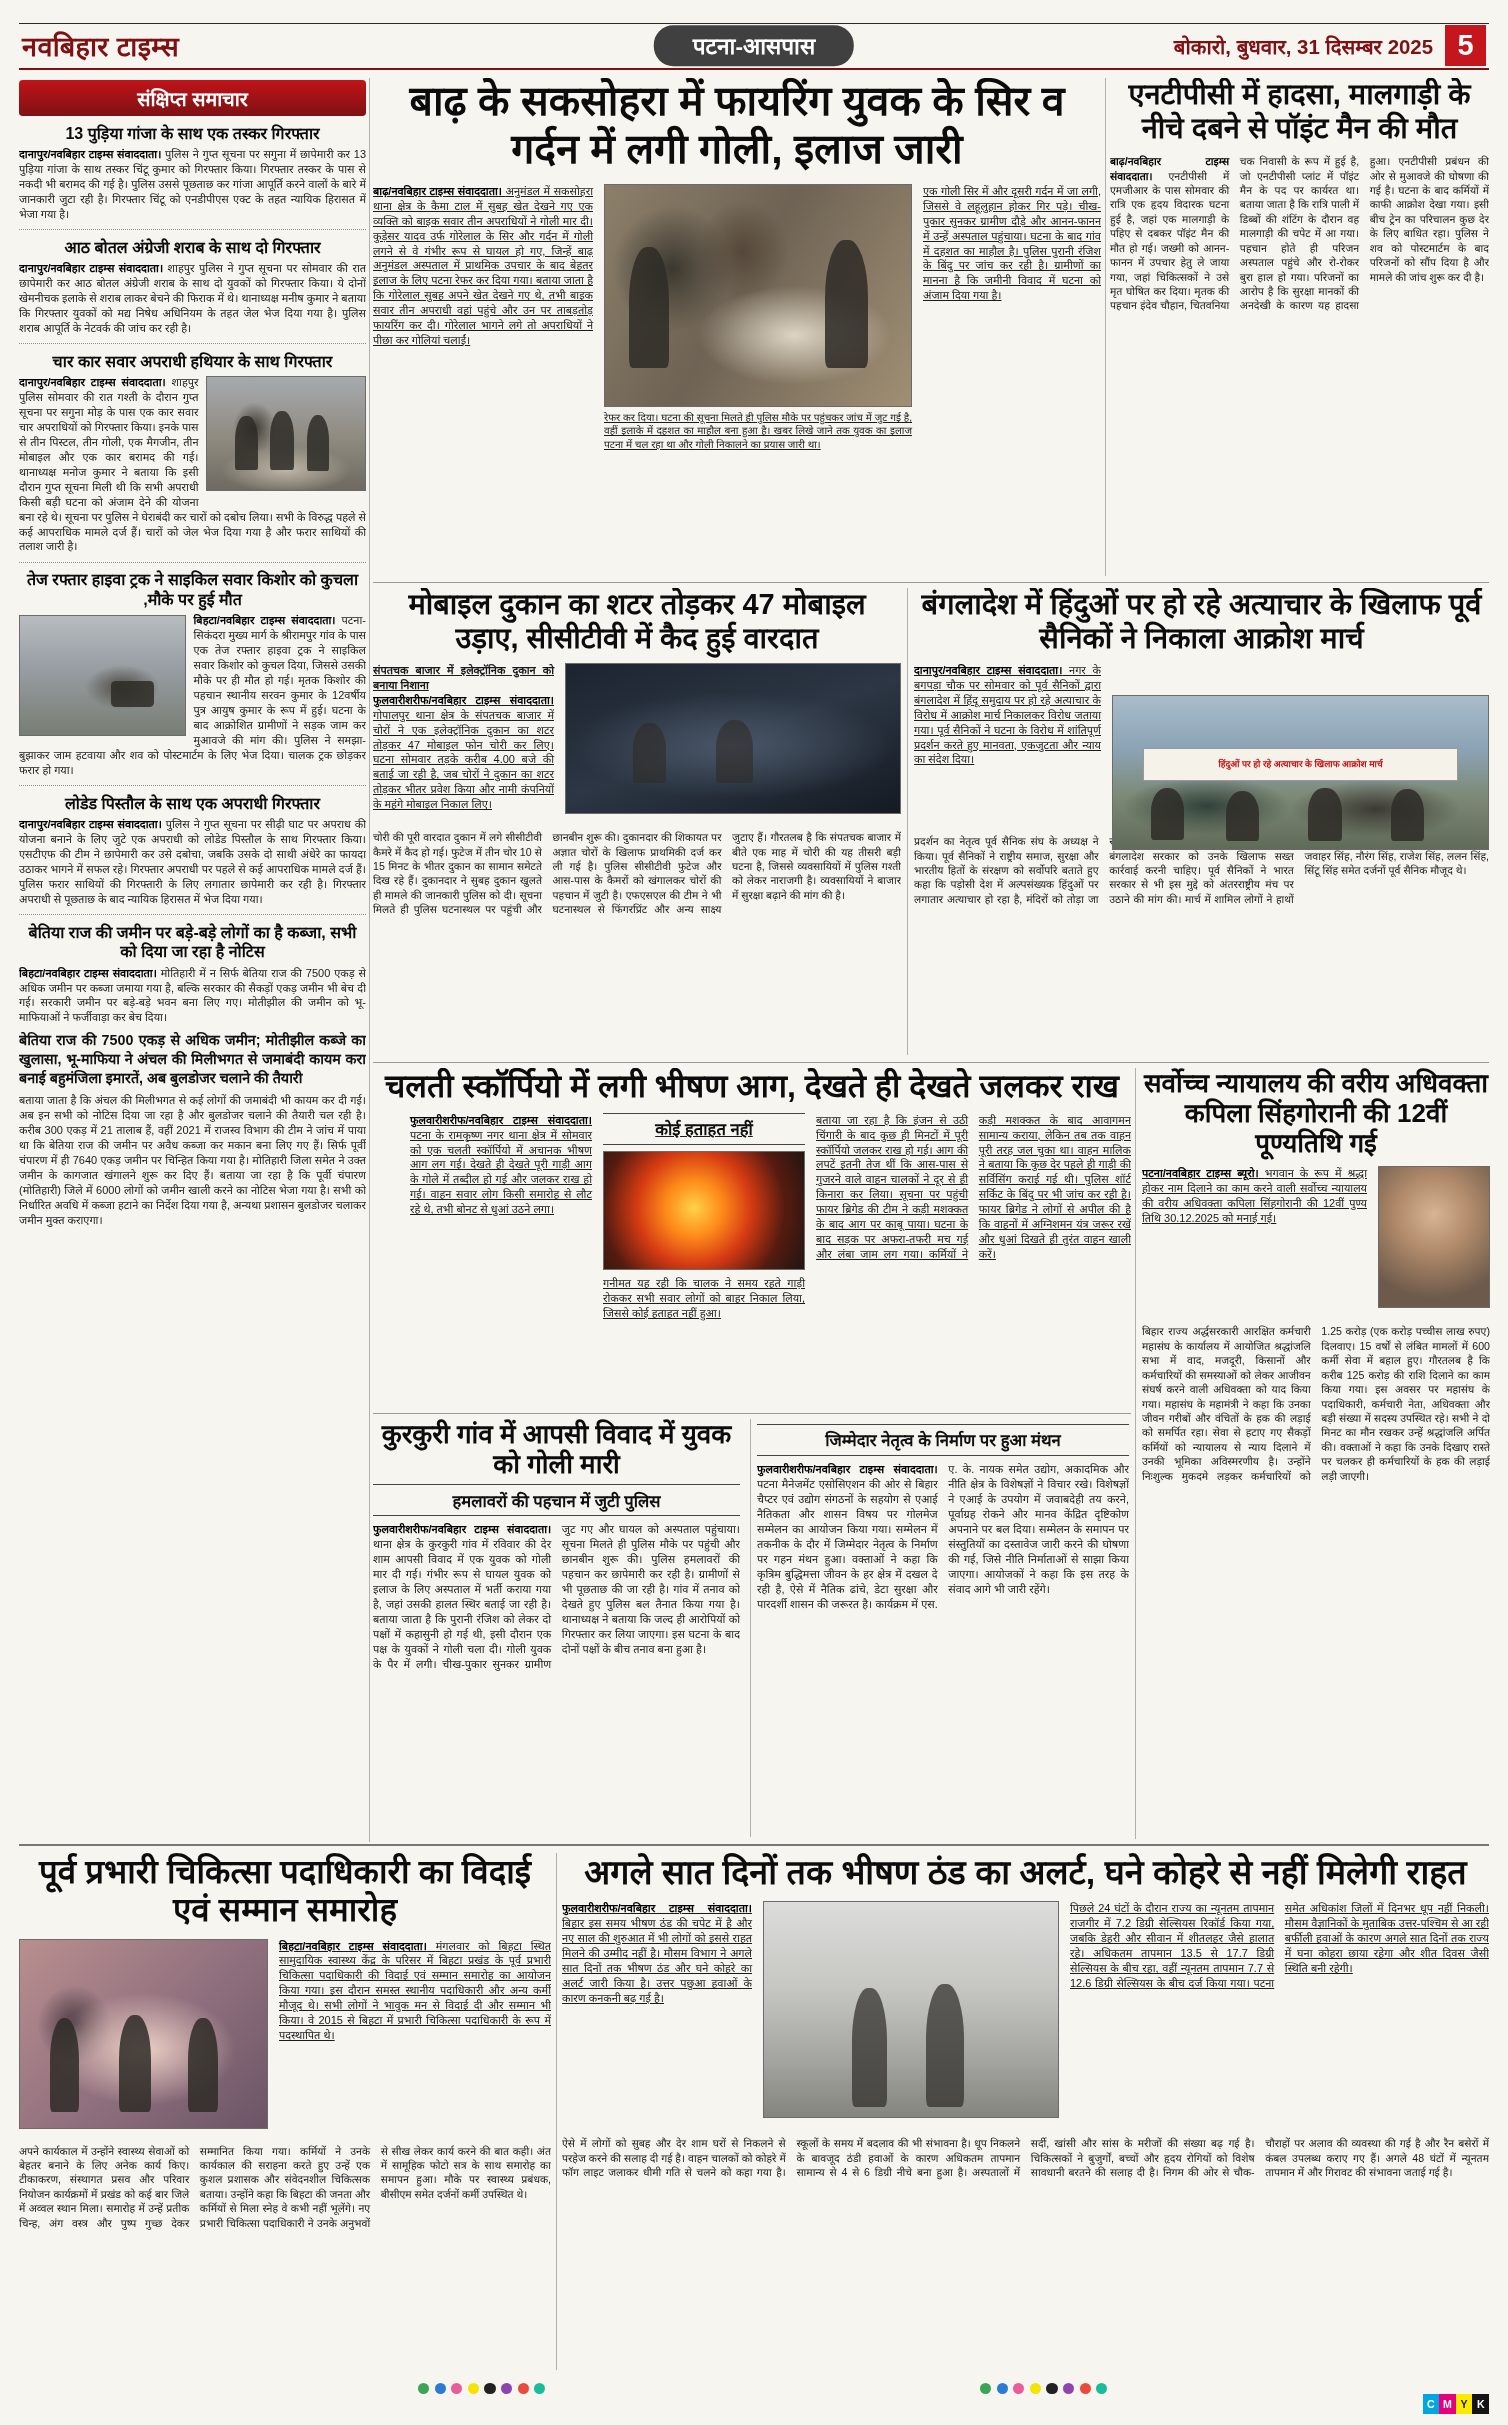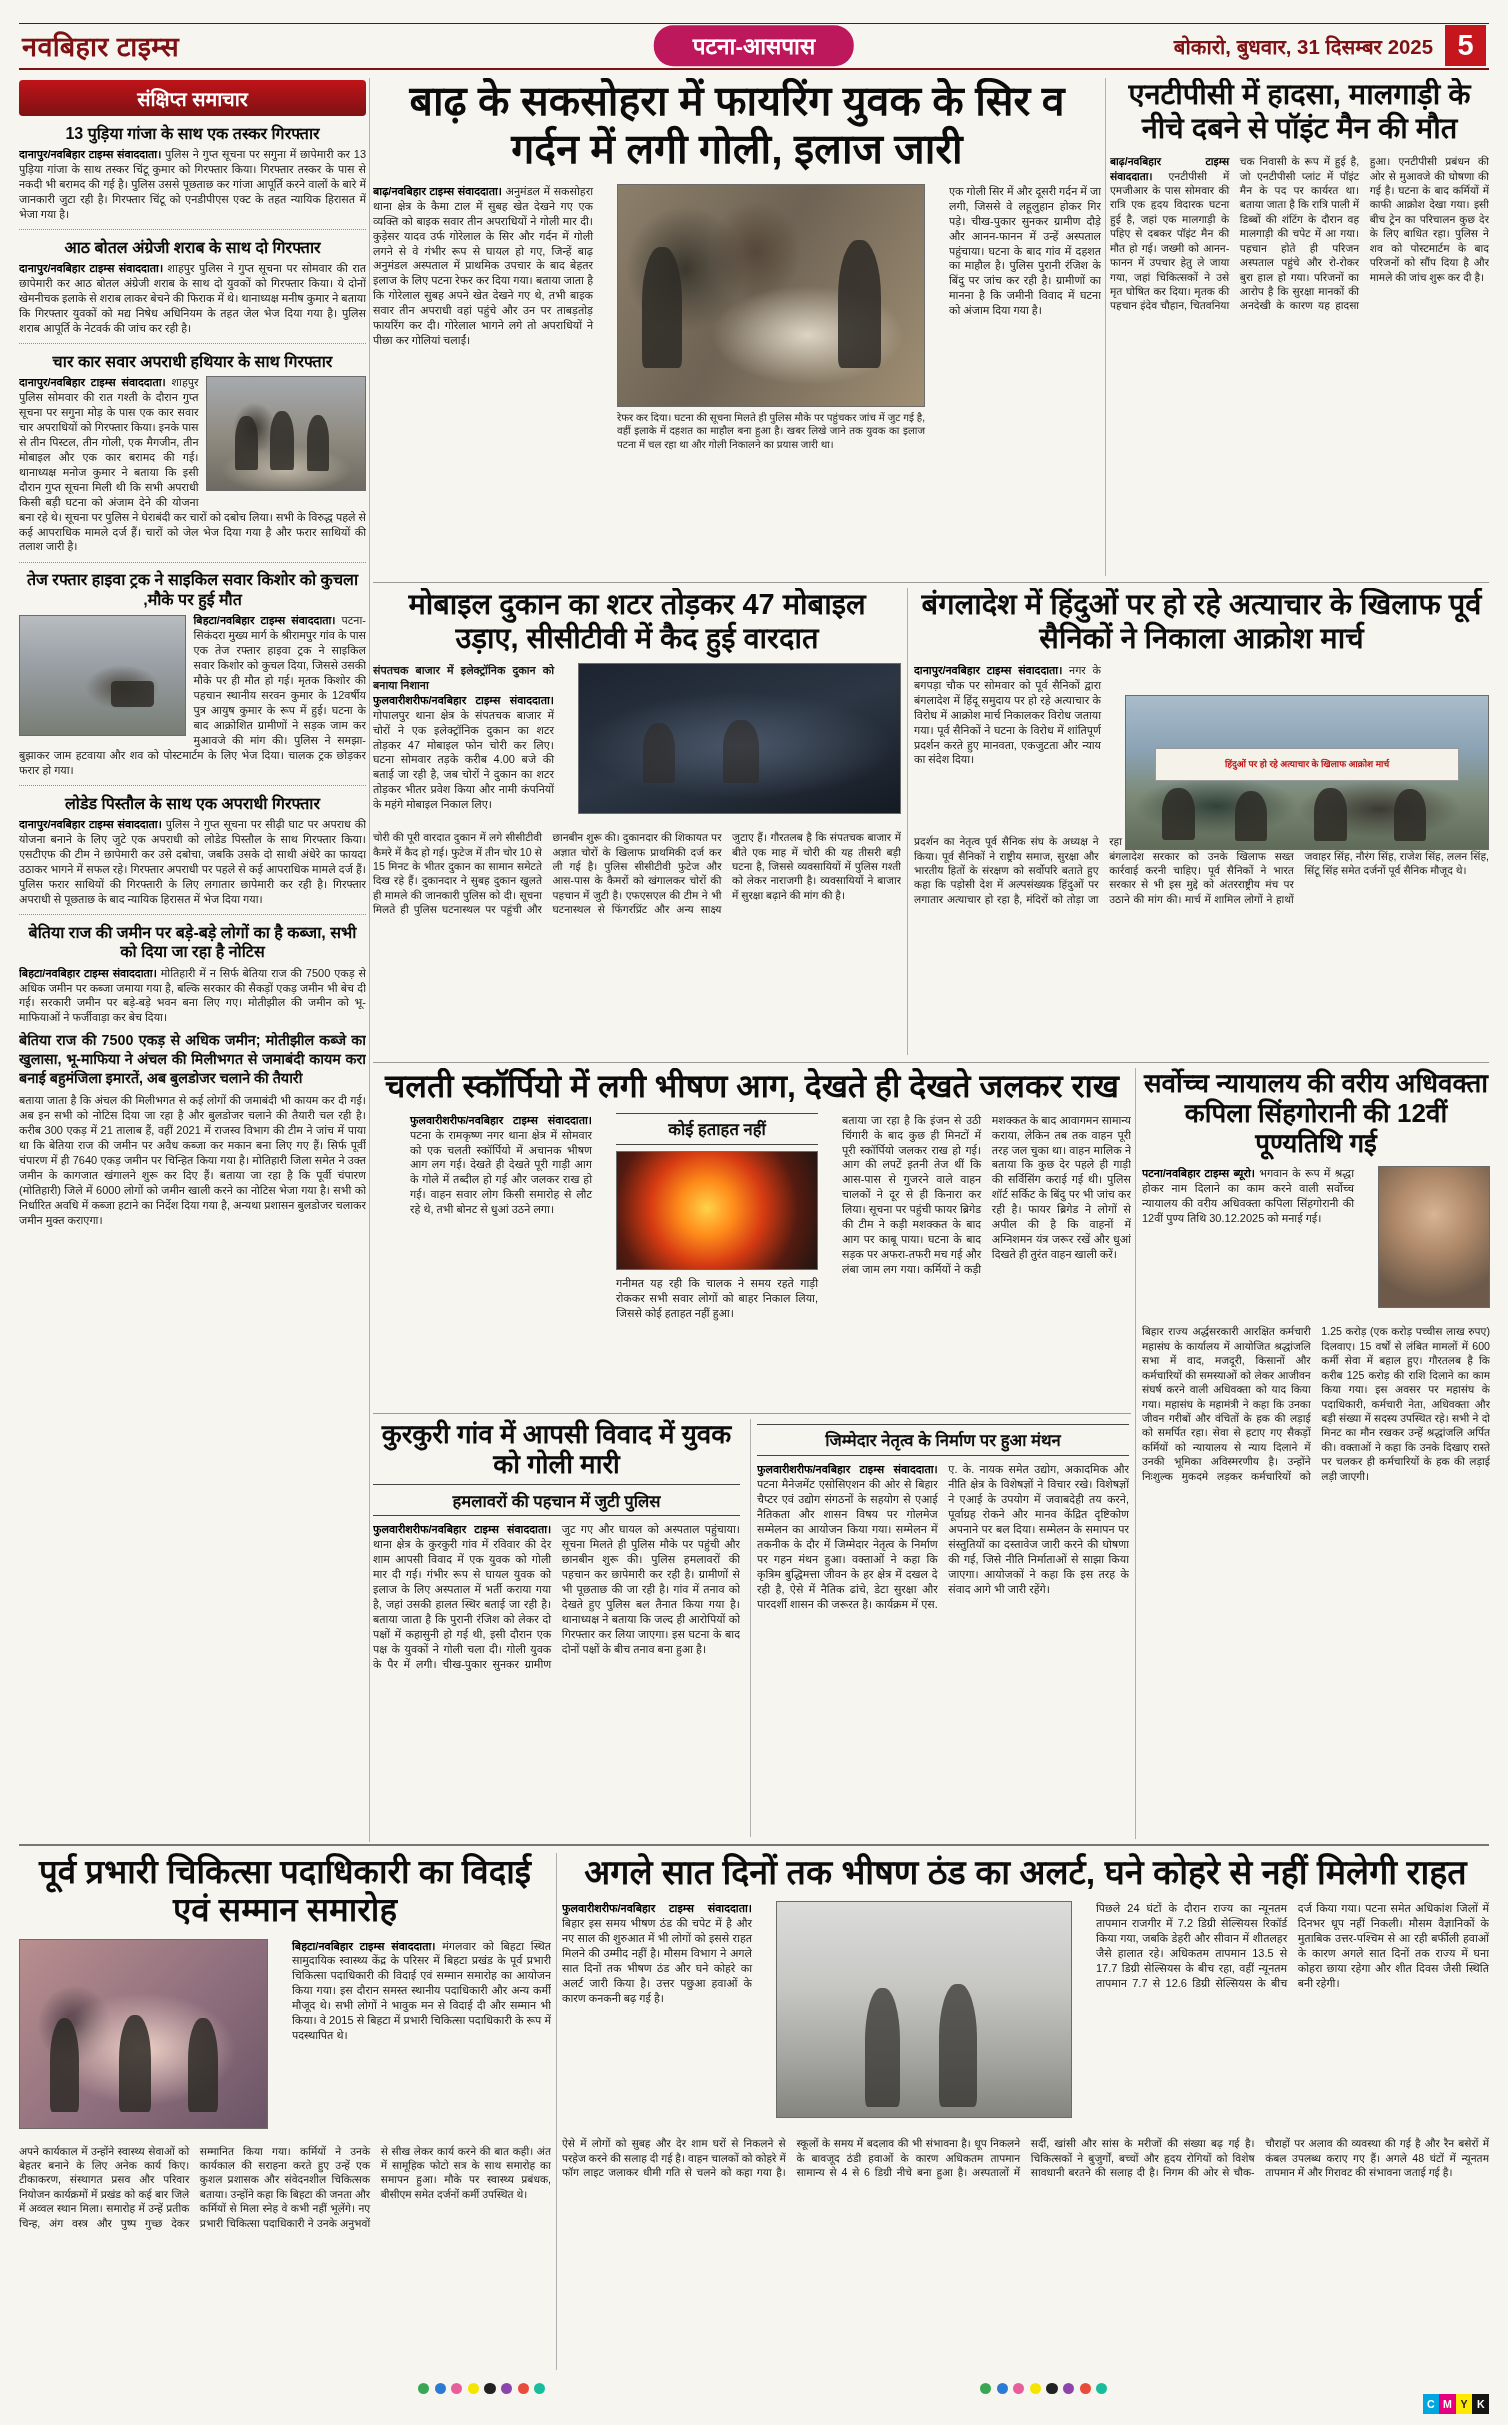--- a/index.html
+++ b/index.html
@@ -16,21 +16,21 @@
   
   .pg-header{
     position:absolute; left:19px; right:19px; top:22.6px; height:47px;
     border-top:1.5px solid #2a2a2a; border-bottom:2.3px solid #7e1113;
     display:flex; align-items:center; justify-content:space-between;
     padding:0 3px;
   }
   .masthead{ font-size:27px; font-weight:bold; color:#7e1113; letter-spacing:0.4px; }
   .section-pill{
     position:absolute; left:50%; top:50%; transform:translate(-50%,-50%);
-    background:#be185d; color:#fff; font-size:22.6px; font-weight:bold;
+    background:#404040; color:#fff; font-size:22.6px; font-weight:bold;
     padding:5.3px 39px; border-radius:19.6px; white-space:nowrap;
   }
   .hdr-right{ display:flex; align-items:center; gap:12px; }
   .dateline{ font-size:20.4px; font-weight:bold; color:#7e1113; white-space:nowrap; }
   .pagenum{
     width:41px; height:41px; background:#c4161c; color:#fff;
     font-size:29px; font-weight:bold; display:flex; align-items:center; justify-content:center;
   }
 
   
@@ -38,21 +38,21 @@
   .hl{ font-weight:bold; color:#0c0c0c; text-align:center; line-height:1.16; }
   .h-xl{ font-size:41px; }
   .h-lg{ font-size:29px; }
   .h-md{ font-size:26px; }
   .h-bt{ font-size:33px; }
   .body{ font-size:11px; line-height:1.36; text-align:justify; color:#191919; }
   .body b{ color:#000; }
   .cols2{ columns:2; column-gap:10.6px; }
   .cols3{ columns:3; column-gap:10.6px; }
   .cols4{ columns:4; column-gap:10.6px; }
-  .row{ display:flex; gap:24px; }
+  .row{ display:flex; gap:11px;text-decoration:underline; }
   .subhead{
     font-size:16.6px; font-weight:bold; text-align:center; color:#101010;
     border-top:1.1px solid #444; border-bottom:1.1px solid #444;
     padding:3.8px 1.5px; margin:4.5px 0 6px;
   }
   .caption{ font-size:10.2px; line-height:1.3; text-align:justify; color:#222; margin-top:4.5px; }
 
   
   .photo{ position:relative; border:0.8px solid #6b6b6b; overflow:hidden; flex:none; }
   .ph-hospital{ background:

